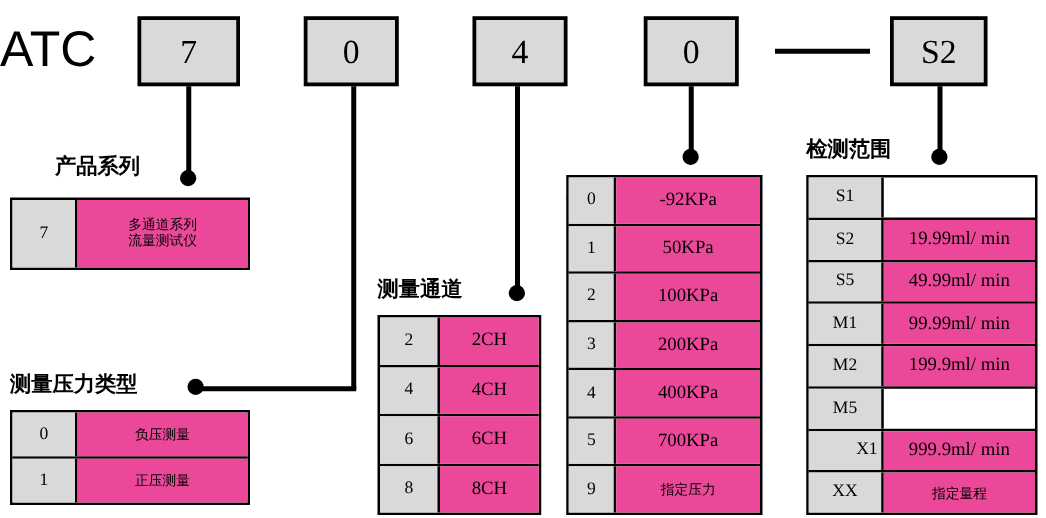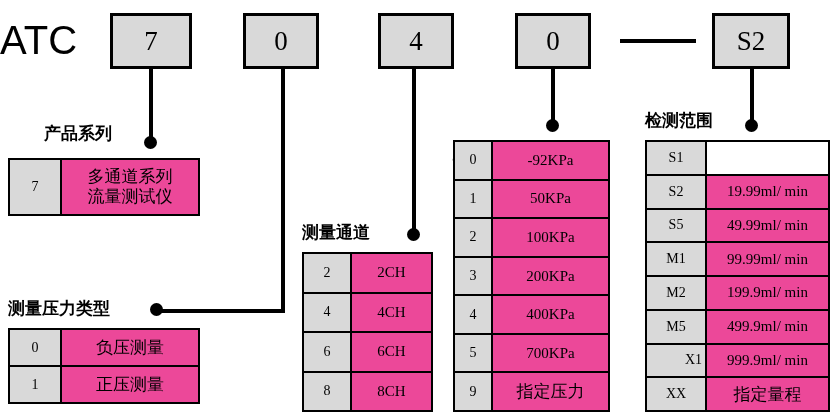--- a/index.html
+++ b/index.html
@@ -105,21 +105,21 @@
     align-items: center;
     justify-content: center;
     font-size: 15px;
     color: #000;
     box-sizing: border-box;
     flex: 1 1 auto;
     text-align: center;
   }
   .val.cjk {
     font-family: "DejaVu Sans", "Liberation Sans", sans-serif;
-    font-size: 17px;
+    font-size: 11px;
   }
   .val.multi {
     flex-direction: column;
     line-height: 1.15;
   }
 </style>
 </head>
 <body>
 
 <div id="root">
@@ -245,21 +245,20 @@
     <div class="row">
       <div class="code" style="width:60px;">M1</div>
       <div class="val">99.99ml/ min</div>
     </div>
     <div class="row">
       <div class="code" style="width:60px;">M2</div>
       <div class="val">199.9ml/ min</div>
     </div>
     <div class="row">
       <div class="code" style="width:60px;">M5</div>
-      <div class="val">499.9ml/ min</div>
     </div>
     <div class="row">
       <div class="code" style="width:60px;padding-left:35px;">X1</div>
       <div class="val">999.9ml/ min</div>
     </div>
     <div class="row">
       <div class="code" style="width:60px;">XX</div>
       <div class="val cjk">指定量程</div>
     </div>
   </div>

